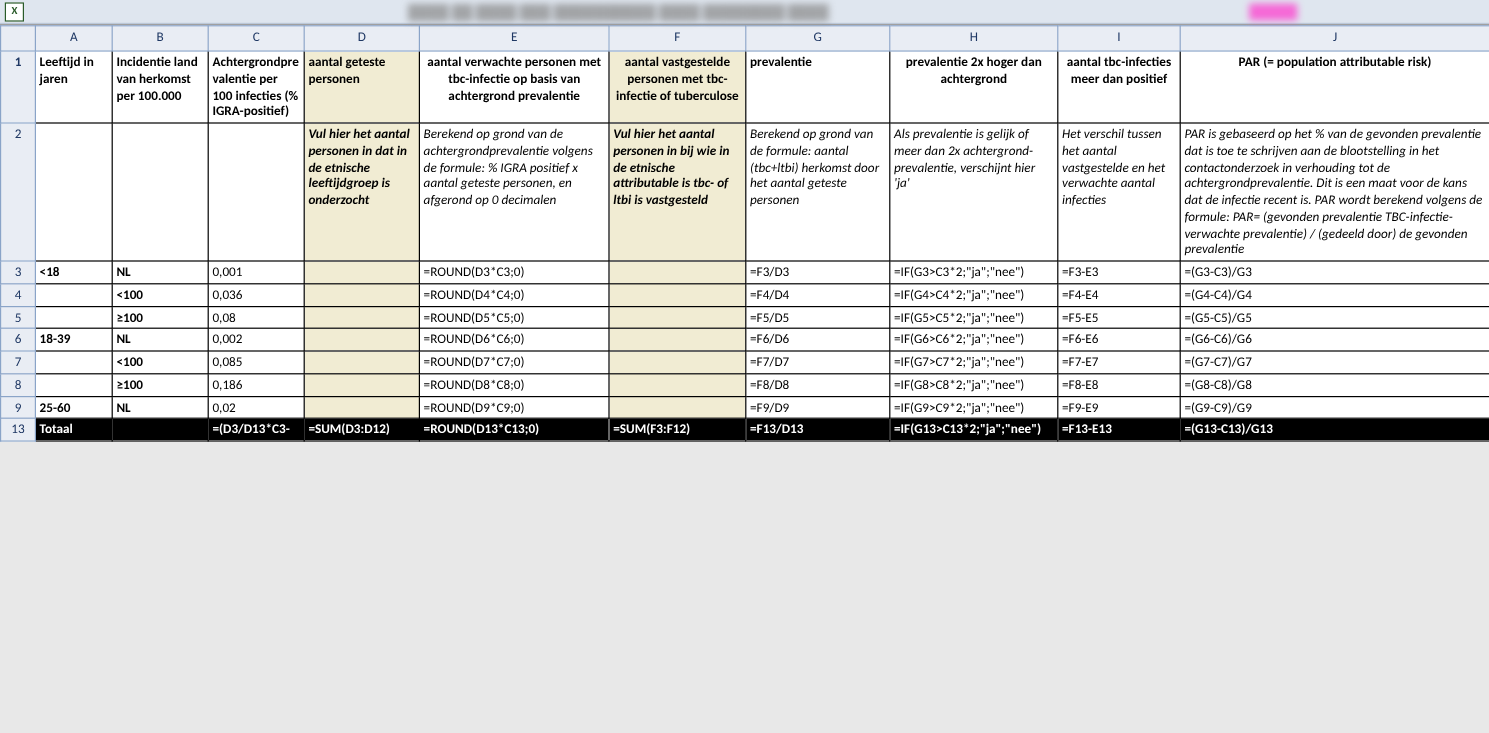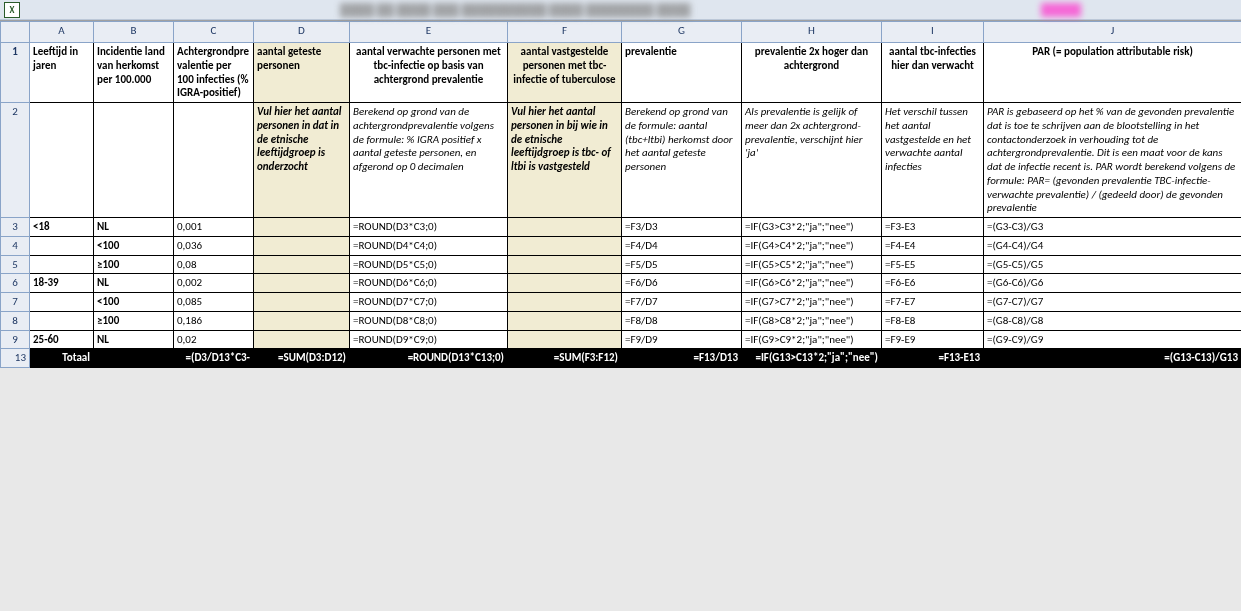--- a/index.html
+++ b/index.html
@@ -112,21 +112,20 @@
   .yellow-bold {
     background: #f1ecd3;
     font-weight: bold;
     font-style: italic;
   }
   .totaal-row td {
     background: #000;
     color: #fff;
     font-weight: bold;
     border-color: #000;
-    text-align: right;
   }
   .totaal-row td:first-child {
     background: #e9edf4;
     color: #1f3864;
     font-weight: normal;
     border: 1px solid #8aa4c8;
   }
 </style>
 </head>
 <body>
@@ -174,32 +173,32 @@
   <tr class="header-row">
     <td class="row-head">1</td>
     <td>Leeftijd in jaren</td>
     <td>Incidentie land van herkomst per 100.000</td>
     <td>Achtergrondprevalentie per 100 infecties (% IGRA-positief)</td>
     <td class="yellow">aantal geteste personen</td>
     <td style="text-align:center">aantal verwachte personen met tbc-infectie op basis van achtergrond prevalentie</td>
     <td class="yellow" style="text-align:center">aantal vastgestelde personen met tbc-infectie of tuberculose</td>
     <td>prevalentie</td>
     <td style="text-align:center">prevalentie 2x hoger dan achtergrond</td>
-    <td style="text-align:center">aantal tbc-infecties hier dan verwacht</td>
+    <td style="text-align:center">aantal tbc-infecties meer dan positief</td>
     <td style="text-align:center">PAR (= population attributable risk)</td>
   </tr>
 
   <tr class="desc-row">
     <td class="row-head" style="font-style:normal">2</td>
     <td></td>
     <td></td>
     <td></td>
     <td class="yellow-bold">Vul hier het aantal personen in dat in de etnische leeftijdgroep is onderzocht</td>
     <td>Berekend op grond van de achtergrondprevalentie volgens de formule: % IGRA positief x aantal geteste personen, en afgerond op 0 decimalen</td>
-    <td class="yellow-bold">Vul hier het aantal personen in bij wie in de etnische leeftijdgroep is tbc- of ltbi is vastgesteld</td>
+    <td class="yellow-bold">Vul hier het aantal personen in bij wie in de etnische attributable is tbc- of ltbi is vastgesteld</td>
     <td>Berekend op grond van de formule: aantal (tbc+ltbi) herkomst door het  aantal geteste personen</td>
     <td>Als prevalentie is gelijk of meer dan 2x achtergrond-prevalentie, verschijnt hier 'ja'</td>
     <td>Het verschil tussen het aantal vastgestelde en het verwachte aantal infecties</td>
     <td>PAR is gebaseerd op het % van de gevonden prevalentie dat is toe te schrijven aan de blootstelling in het contactonderzoek in verhouding tot de achtergrondprevalentie. Dit is een maat voor de kans dat de infectie recent is. PAR wordt berekend volgens de formule: PAR= (gevonden prevalentie TBC-infectie- verwachte prevalentie) / (gedeeld door) de gevonden prevalentie</td>
   </tr>
 
   <tr>
     <td class="row-head">3</td>
     <td style="font-weight:bold">&lt;18</td>
     <td style="font-weight:bold">NL</td>

